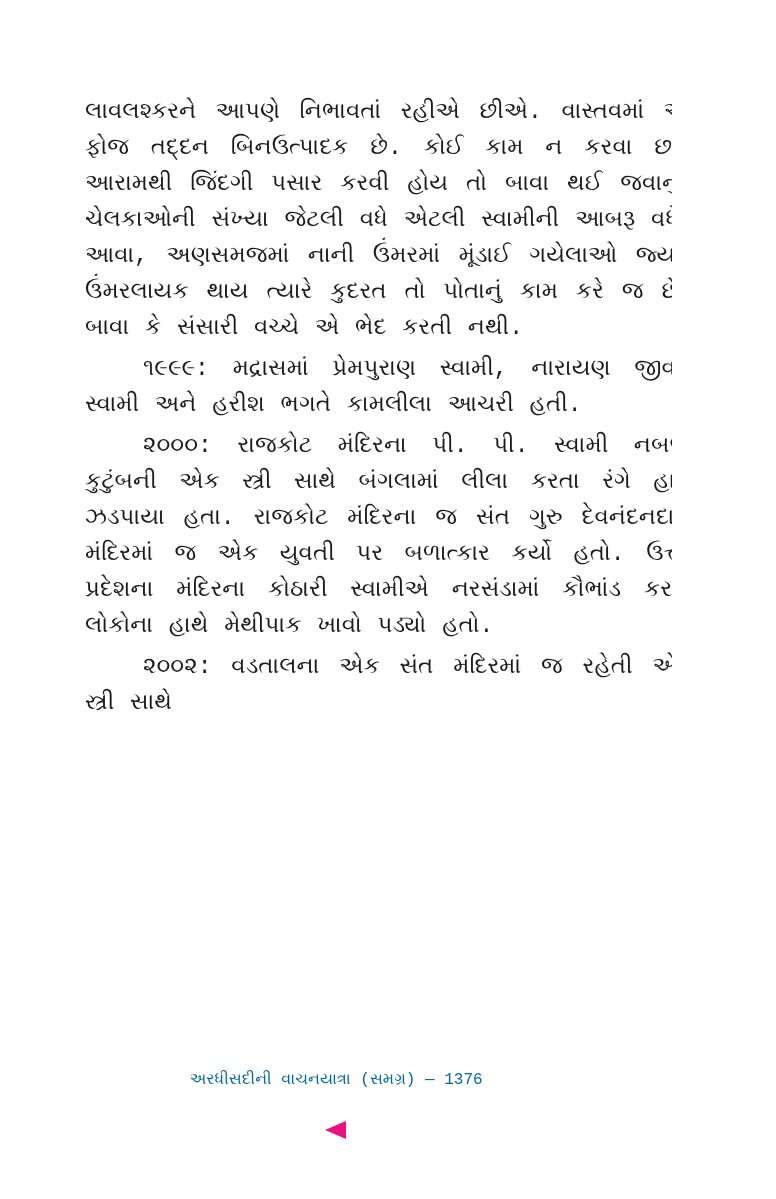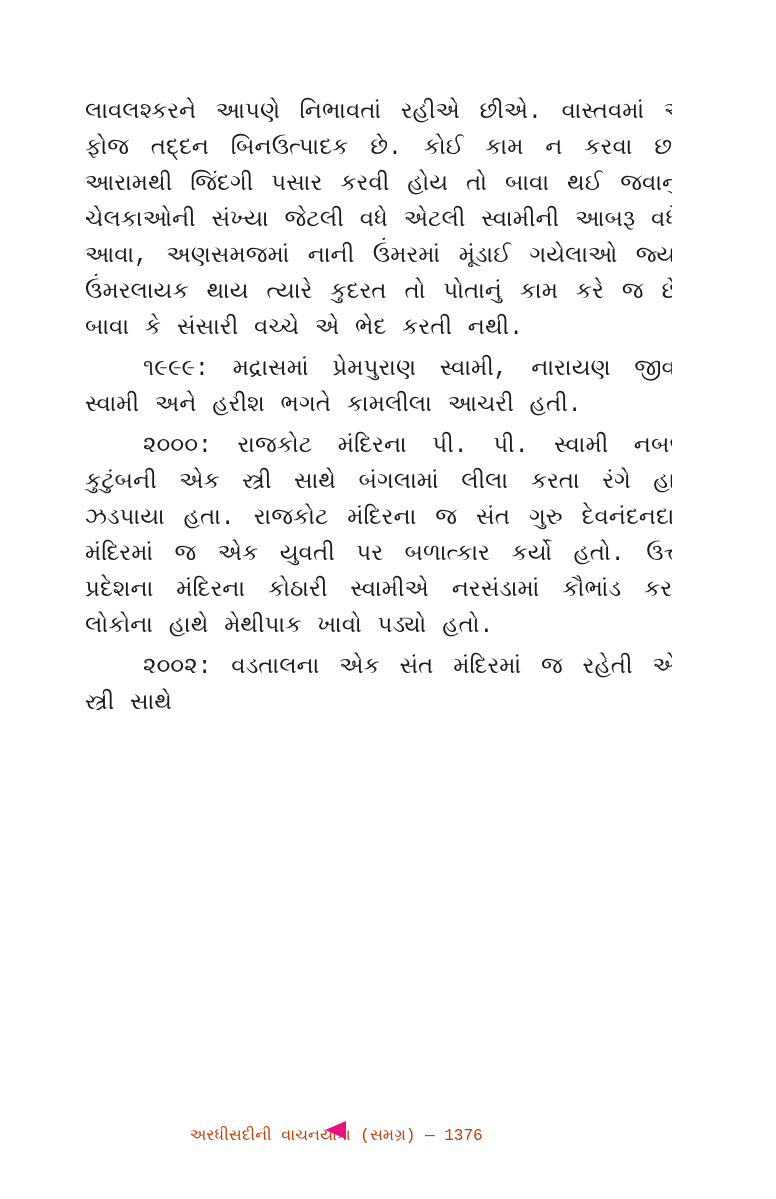--- a/index.html
+++ b/index.html
@@ -27,27 +27,27 @@
     font-size: 23px;
     line-height: 36px;
     text-align: justify;
     word-spacing: 2px;
   }
   .para.indent {
     text-indent: 58px;
   }
   .footer {
     position: absolute;
-    top: 1126px;
+    top: 1070px;
     left: 0;
     width: 100%;
     text-align: center;
     font-size: 16px;
     line-height: 20px;
-    color: #c2410c;
+    color: #0369a1;
   }
   .nav-arrow {
     position: absolute;
     top: 1121px;
     left: 50%;
     transform: translateX(-50%);
     width: 22px;
     height: 18px;
     cursor: pointer;
   }

